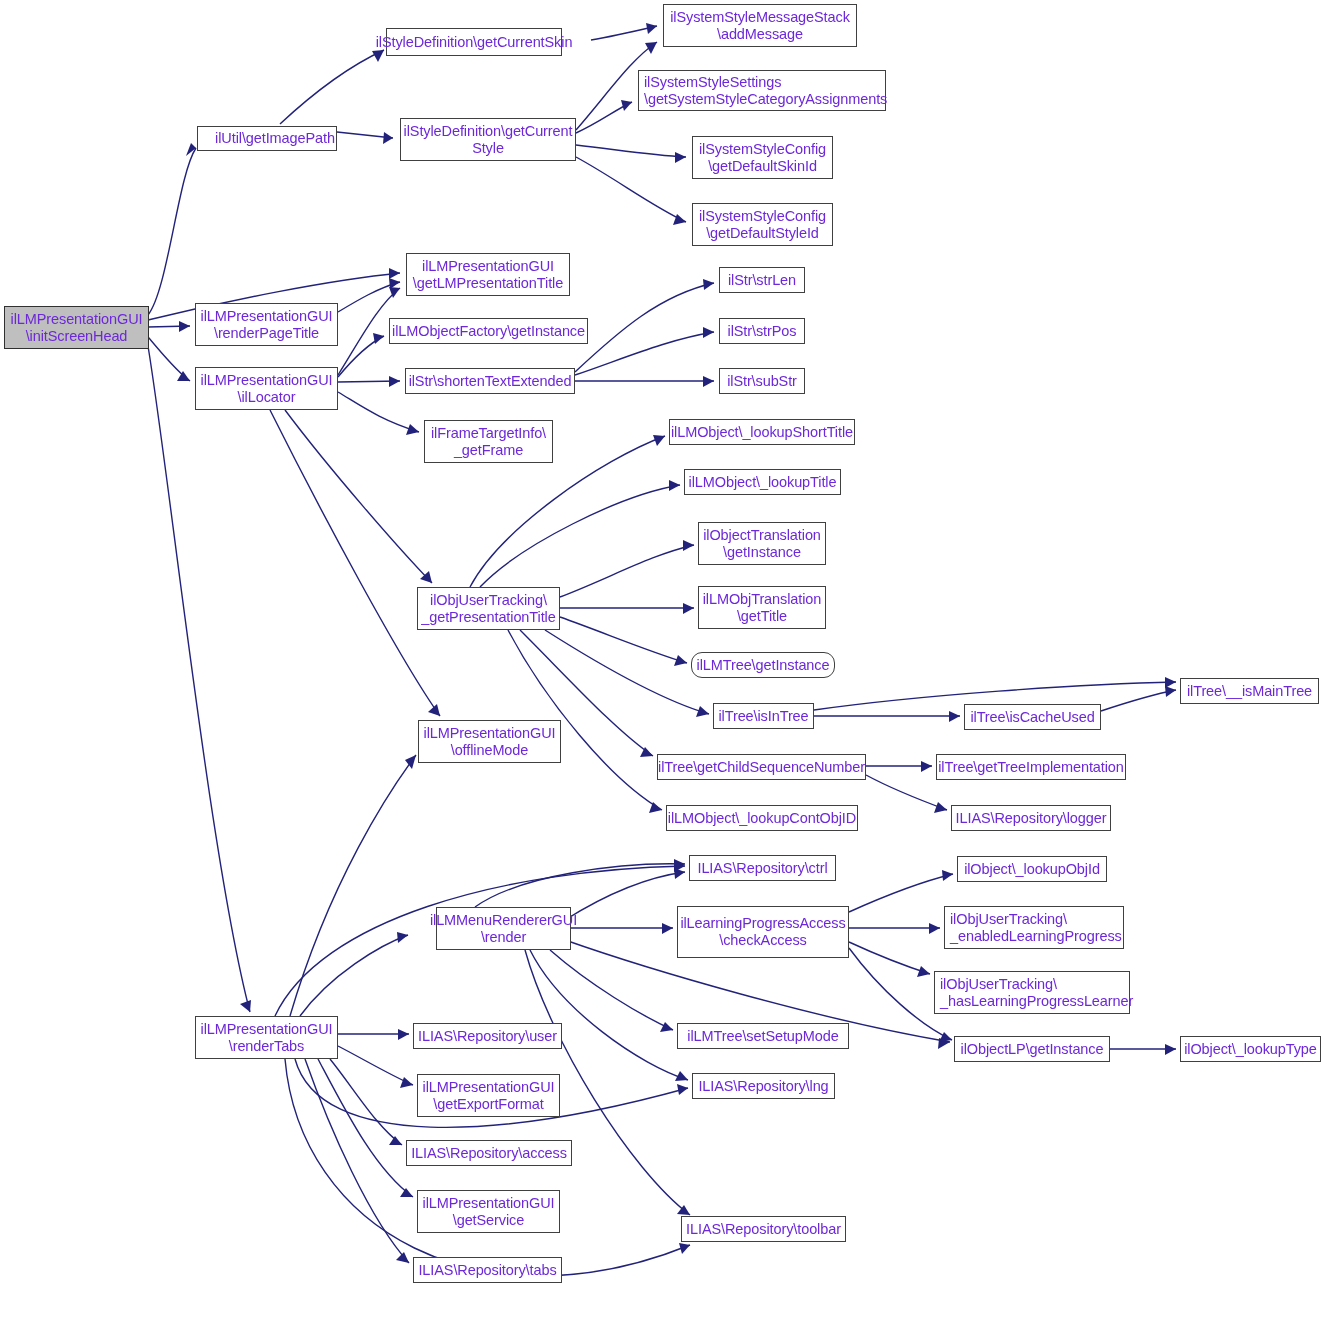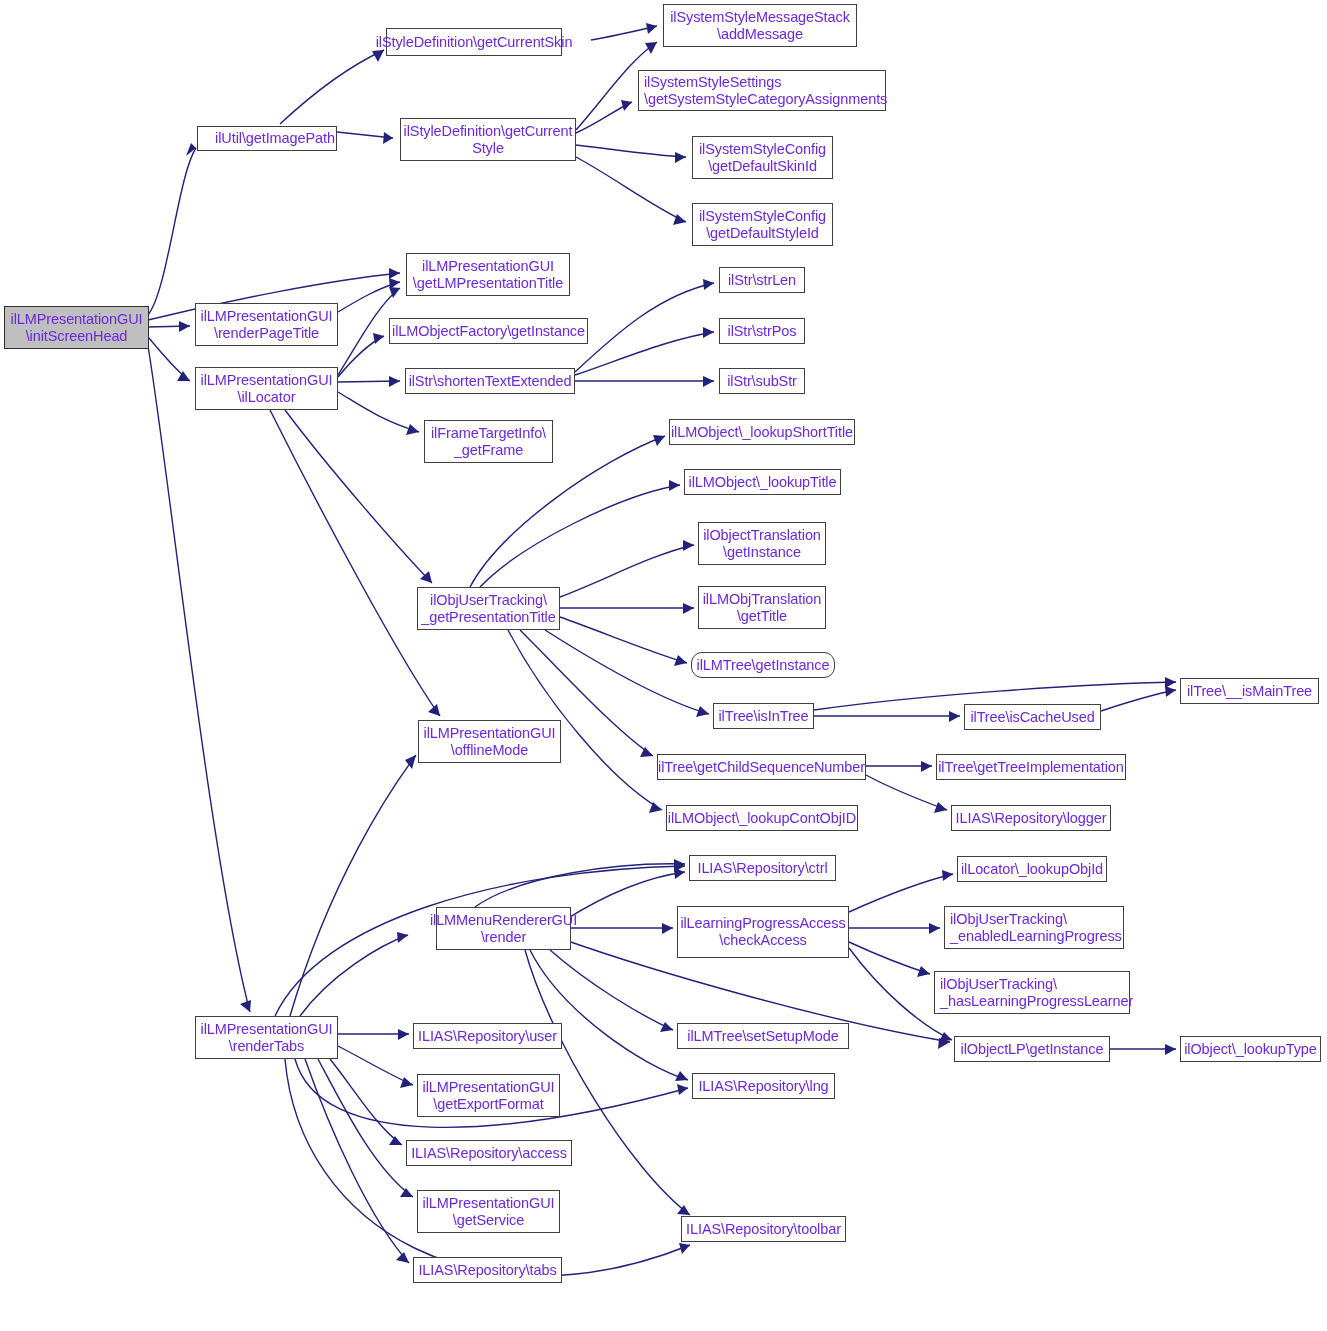--- a/index.html
+++ b/index.html
@@ -222,21 +222,21 @@
       <div class="node-box" style="left: 1180px; top: 678px; width: 139px; height: 26px;">ilTree\__isMainTree</div>
       <div class="node-box" style="left: 936px; top: 754px; width: 190px; height: 26px;">ilTree\getTreeImplementation</div>
       <div class="node-box" style="left: 951px; top: 805px; width: 160px; height: 26px;">ILIAS\Repository\logger</div>
       <div class="node-box" style="left: 418px; top: 720px; width: 143px; height: 43px;">ilLMPresentationGUI
 \offlineMode</div>
       <div class="node-box" style="left: 689px; top: 855px; width: 147px; height: 26px;">ILIAS\Repository\ctrl</div>
       <div class="node-box" style="left: 436px; top: 907px; width: 135px; height: 43px;">ilLMMenuRendererGUI
 \render</div>
       <div class="node-box" style="left: 677px; top: 906px; width: 172px; height: 52px;">ilLearningProgressAccess
 \checkAccess</div>
-      <div class="node-box" style="left: 957px; top: 856px; width: 150px; height: 26px;">ilLocator\_lookupObjId</div>
+      <div class="node-box" style="left: 957px; top: 856px; width: 150px; height: 26px;">ilObject\_lookupObjId</div>
       <div class="node-box leftalign" style="left: 944px; top: 906px; width: 180px; height: 43px;">ilObjUserTracking\
 _enabledLearningProgress</div>
       <div class="node-box leftalign" style="left: 934px; top: 971px; width: 196px; height: 43px;">ilObjUserTracking\
 _hasLearningProgressLearner</div>
       <div class="node-box" style="left: 954px; top: 1036px; width: 156px; height: 26px;">ilObjectLP\getInstance</div>
       <div class="node-box" style="left: 1180px; top: 1036px; width: 141px; height: 26px;">ilObject\_lookupType</div>
       <div class="node-box" style="left: 677px; top: 1023px; width: 172px; height: 26px;">ilLMTree\setSetupMode</div>
       <div class="node-box" style="left: 692px; top: 1073px; width: 143px; height: 26px;">ILIAS\Repository\lng</div>
       <div class="node-box" style="left: 195px; top: 1016px; width: 143px; height: 43px;">ilLMPresentationGUI
 \renderTabs</div>

